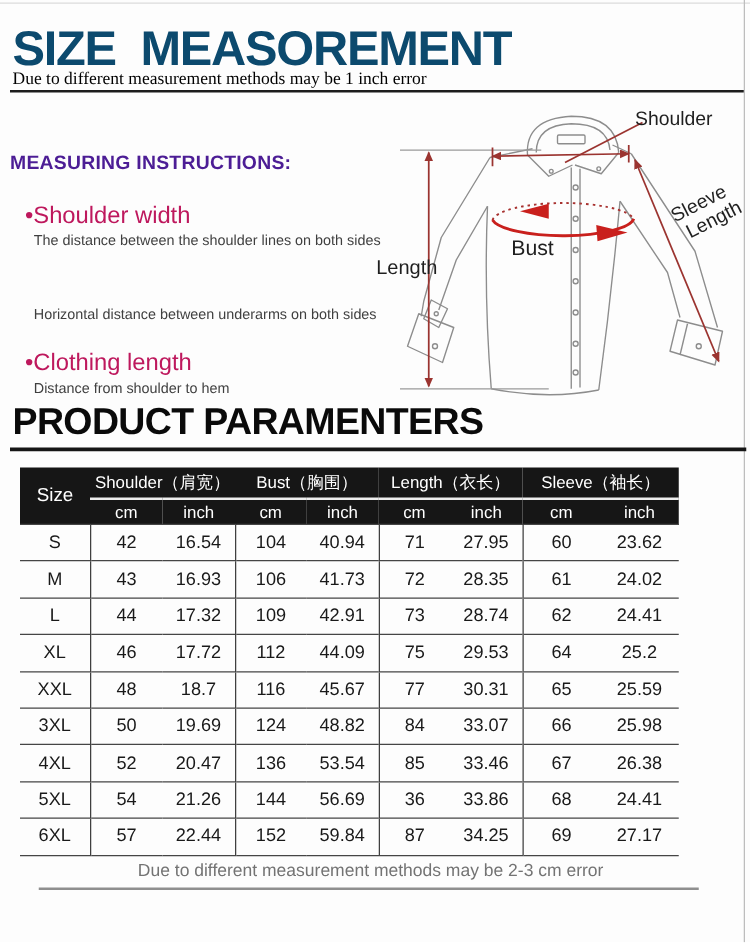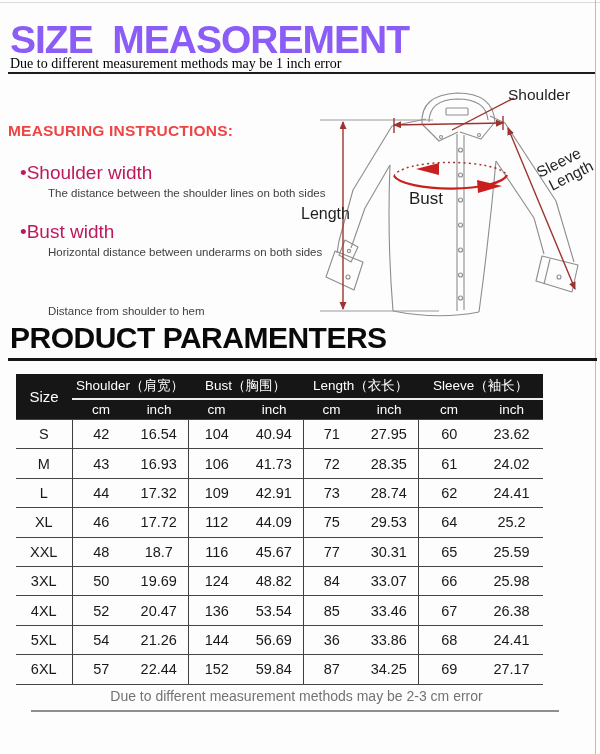--- a/index.html
+++ b/index.html
@@ -5,36 +5,36 @@
   html,body { margin:0; padding:0; background:#ffffff; }
   .page {
     position:relative; width:600px; height:754px; background:#fdfdfd;
     font-family:"Liberation Sans", sans-serif; overflow:hidden;
   }
   .top-line   { position:absolute; left:0; top:2px; width:600px; height:1px; background:#dcdcdc; }
   .right-line { position:absolute; left:595px; top:0; width:1px; height:754px; background:#bdbdbd; }
 
   .main-title {
     position:absolute; left:10px; top:20px; font-size:39px; font-weight:900;
-    letter-spacing:-1px; color:#8b5cf6; white-space:pre; line-height:1;
+    letter-spacing:-1px; color:#0c4a6e; white-space:pre; line-height:1;
   }
   .subtitle {
     position:absolute; left:10px; top:56px; font-size:14px; color:#000000;
     font-family:"Liberation Serif", serif;
   }
   .hr1 { position:absolute; left:8px;  top:72px;  width:587px; height:2px; background:#1d1d1d; }
   .hr2 { position:absolute; left:8px;  top:358px; width:589px; height:3px; background:#161616; }
   .hr3 { position:absolute; left:31px; top:710px; width:528px; height:2px; background:#8f8f8f; }
 
   .mi-heading {
     position:absolute; left:8px; top:122px; font-size:15.5px; font-weight:700;
-    color:#ef4444; letter-spacing:0.2px;
+    color:#4c1d95; letter-spacing:0.2px;
   }
   .mi-title { position:absolute; left:20px; font-size:19px; color:#be185d; line-height:1.1; }
-  .mi-desc  { position:absolute; left:27px; font-size:11.5px; color:#3f3f3f;margin-left:21px; }
+  .mi-desc  { position:absolute; left:27px; font-size:11.5px; color:#3f3f3f; }
   .t1 { top:163px; } .d1 { top:187px; }
   .t2 { top:222px; } .d2 { top:246px; }
   .t3 { top:281px; } .d3 { top:305px; }
 
   .diagram { position:absolute; left:293px; top:78px; width:307px; height:248px; }
   .diagram text { font-family:"Liberation Sans", sans-serif; fill:#1f1f1f; }
 
   .pp-heading {
     position:absolute; left:10px; top:323px; font-size:30px; font-weight:900;
     letter-spacing:-0.5px; color:#0a0a0a; line-height:1;
@@ -70,22 +70,22 @@
   <div class="top-line"></div>
   <div class="right-line"></div>
 
   <div class="main-title">SIZE  MEASOREMENT</div>
   <div class="subtitle">Due to different measurement methods may be 1 inch error</div>
   <div class="hr1"></div>
 
   <div class="mi-heading">MEASURING INSTRUCTIONS:</div>
   <div class="mi-title t1">•Shoulder width</div>
   <div class="mi-desc d1">The distance between the shoulder lines on both sides</div>
-  <div class="mi-title t2">•Bust width</div>
   <div class="mi-desc d2">Horizontal distance between underarms on both sides</div>
+  <div class="mi-title t3">•Clothing length</div>
   <div class="mi-desc d3">Distance from shoulder to hem</div>
 
   <svg class="diagram" viewBox="0 0 307 248" aria-hidden="true">
     <defs>
       <marker id="mred" markerWidth="9" markerHeight="8" refX="7" refY="3.5" orient="auto-start-reverse" markerUnits="userSpaceOnUse">
         <path d="M0,0 L8,3.5 L0,7 Z" fill="#9b3430"></path>
       </marker>
     </defs>
 
     <g stroke="#8d8d8d" fill="none" stroke-width="1.1" stroke-linejoin="round">

